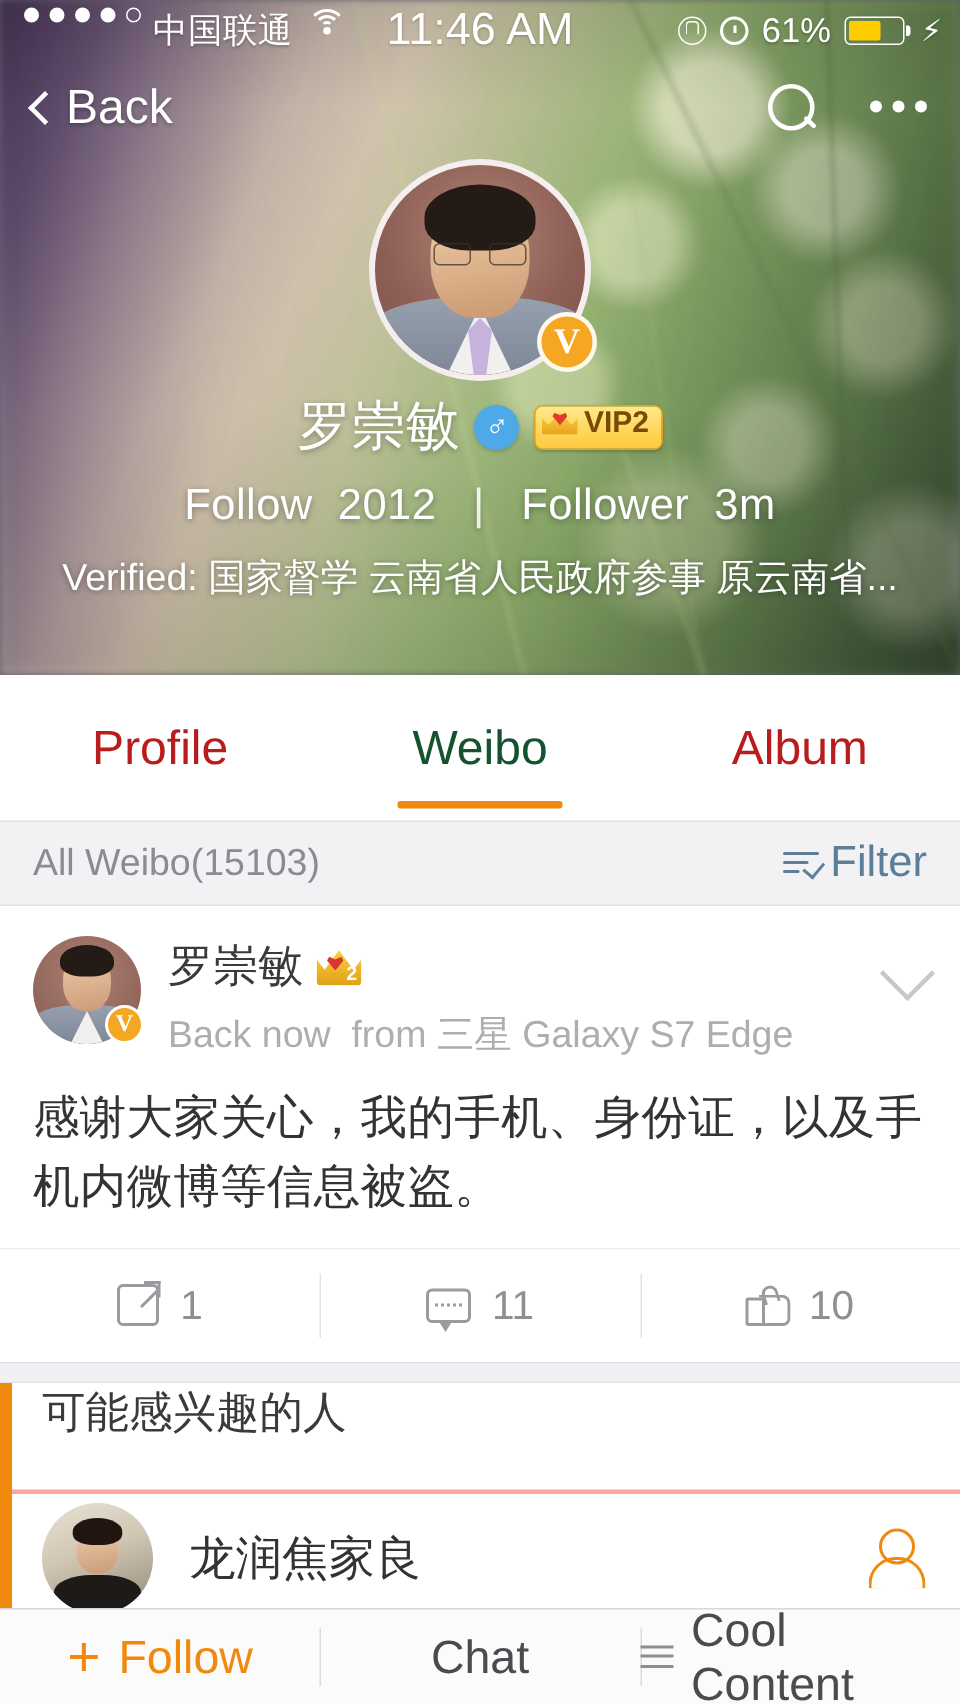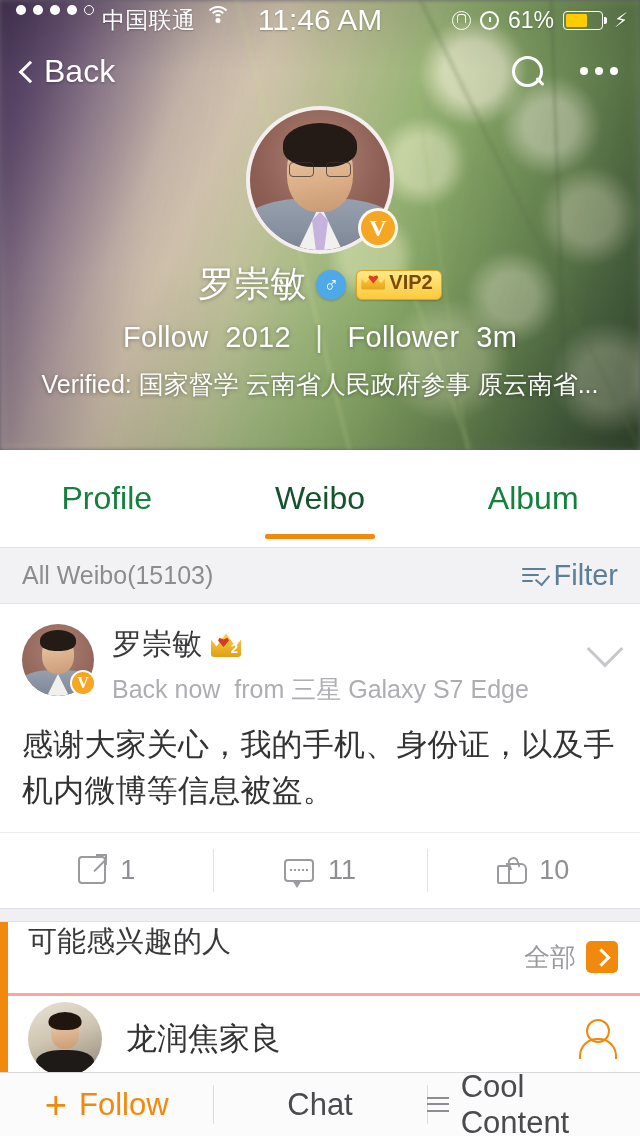--- a/index.html
+++ b/index.html
@@ -172,21 +172,21 @@
   .stats { margin-top:12px; font-size:29px; color:#fff;
     text-shadow:0 1px 4px rgba(0,0,0,.35); letter-spacing:.3px; }
   .stats .sep { padding:0 16px; opacity:.85; }
   .verified { margin-top:14px; font-size:25px; color:#fff;
     text-shadow:0 1px 4px rgba(0,0,0,.4); padding:0 36px;
     white-space:nowrap; overflow:hidden; text-overflow:ellipsis; }
 
   
   #tabs { height:98px; background:#fff; display:flex; align-items:center;
     justify-content:space-around; border-bottom:1px solid #e2e2e4; position:relative; }
-  .tab { font-size:32px; color:#15803d; position:relative; height:98px;
+  .tab { font-size:32px; color:#b91c1c; position:relative; height:98px;
     display:flex; align-items:center; cursor:pointer; padding:0 10px; }
   .tab.active { color:#14532d; }
   .tab.active:after { content:""; position:absolute; left:0; right:0; bottom:9px;
     height:5px; background:#f0890c; border-radius:2px; }
 
   
   #filterbar { height:56px; background:#f2f2f4; display:flex; align-items:center;
     padding:0 22px; border-bottom:1px solid #e2e2e4; }
   #filterbar .all { font-size:25px; color:#8b8b90; }
   #filterbar .filter { margin-left:auto; display:flex; align-items:center;
@@ -471,24 +471,20 @@
           <u></u>
         </div>
       <span>10</span>
     </div>
   </div>
 </div>
 
 <div id="rec">
   <div class="rec-head">
     <div class="rec-title">可能感兴趣的人</div>
-    <div class="rec-all">
-      <div class="t">全部</div>
-      <div class="arrow-btn"></div>
-    </div>
   </div>
   <div class="rec-row">
     <div class="r-av">
       <div class="body"></div>
         <div class="face"></div>
         <div class="hair"></div>
     </div>
     <div class="r-name">龙润焦家良</div>
     <div class="addp"></div>
   </div>

